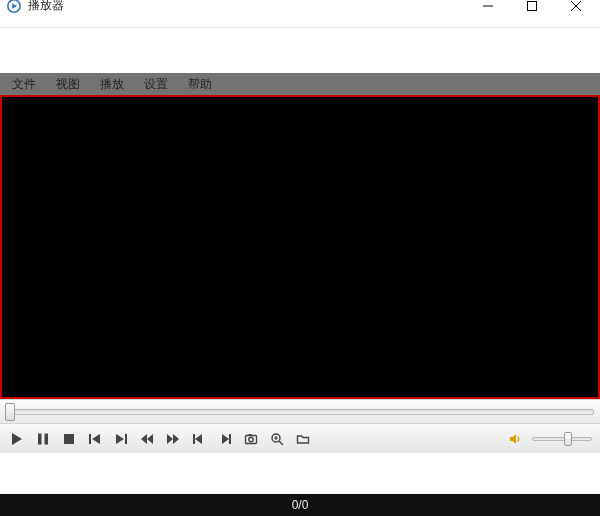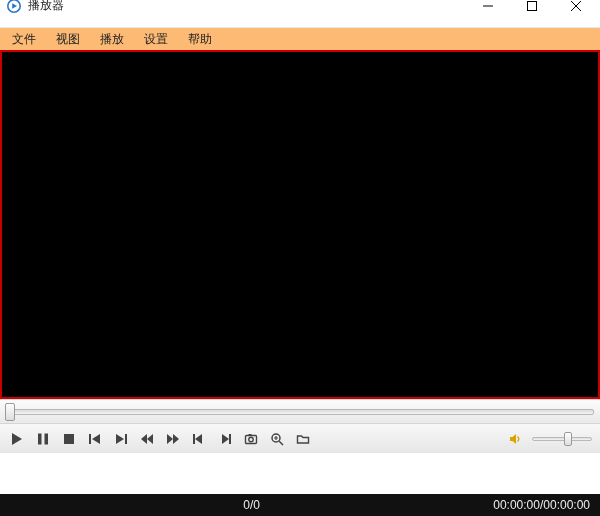--- a/index.html
+++ b/index.html
@@ -34,21 +34,22 @@
     display: flex; align-items: center; justify-content: center;
     color: #333;
   }
 
   
   .menubar {
     height: 22px;
     display: flex;
     align-items: stretch;
     padding: 0 2px;
-    background: #fdba74;
+    background: #737373;
+    margin-top: 45px;
   }
   .menuitem {
     padding: 0 10px;
     display: flex; align-items: center;
     color: #222;
     user-select: none;
   }
 
   
   .video-wrap {
@@ -264,14 +265,13 @@
   </div>
   <div class="volume-track">
     <div class="volume-thumb"></div>
   </div>
 </div>
 
 <div class="statusbar">
   <span class="spacer"></span>
   <span class="status-center">0/0</span>
   <span class="spacer"></span>
-  <span class="status-right">00:00:00/00:00:00</span>
 </div>
 
 </body></html>

